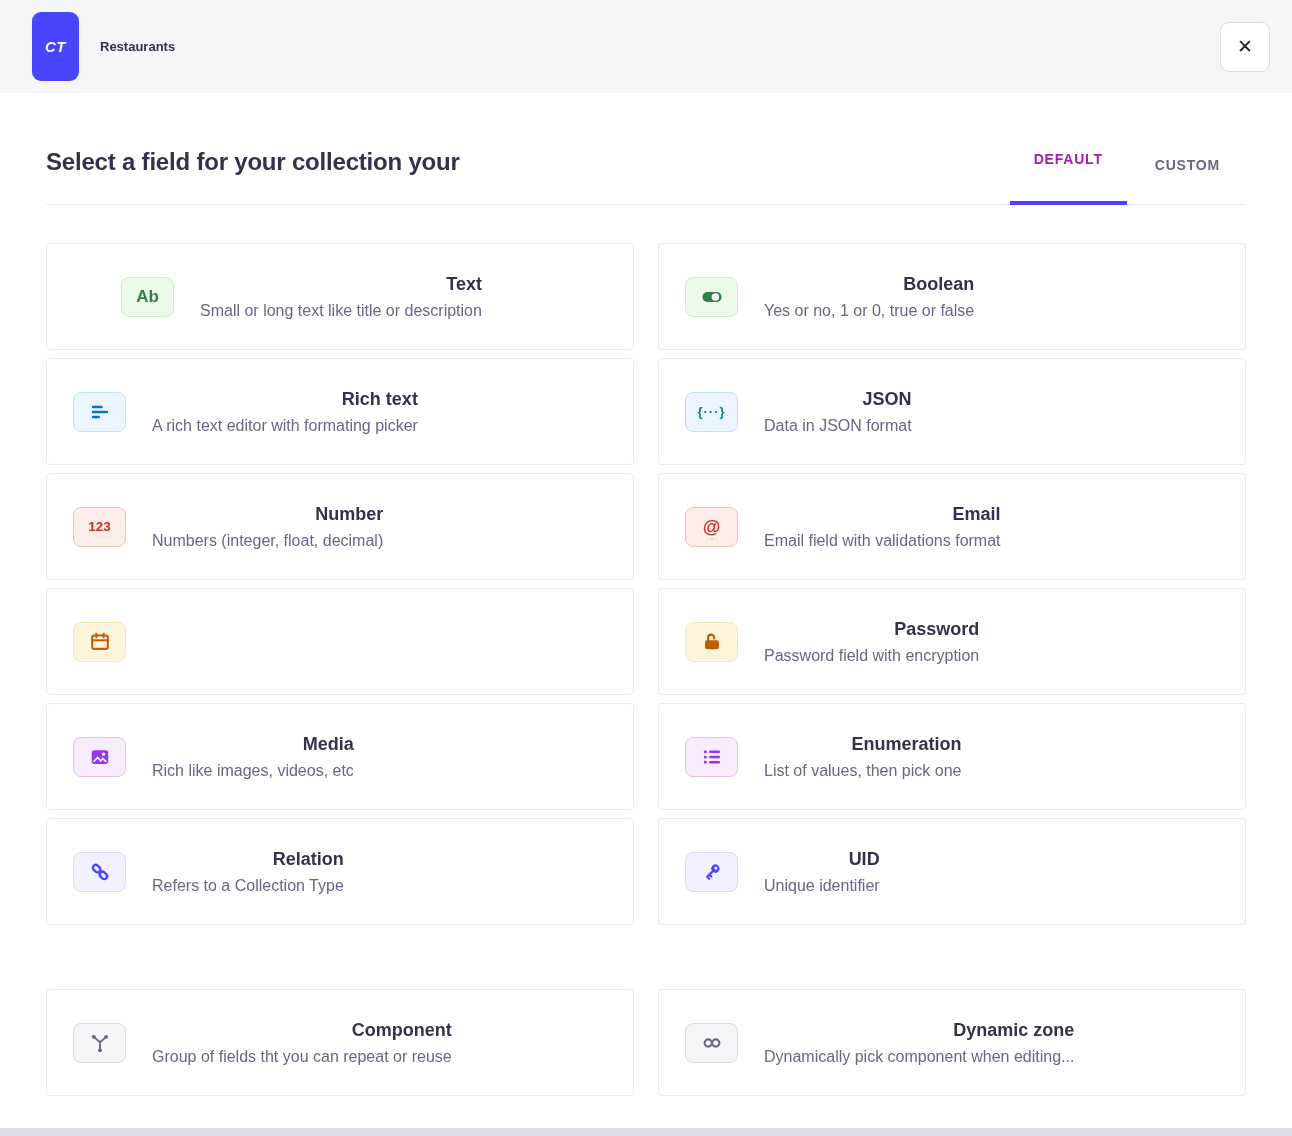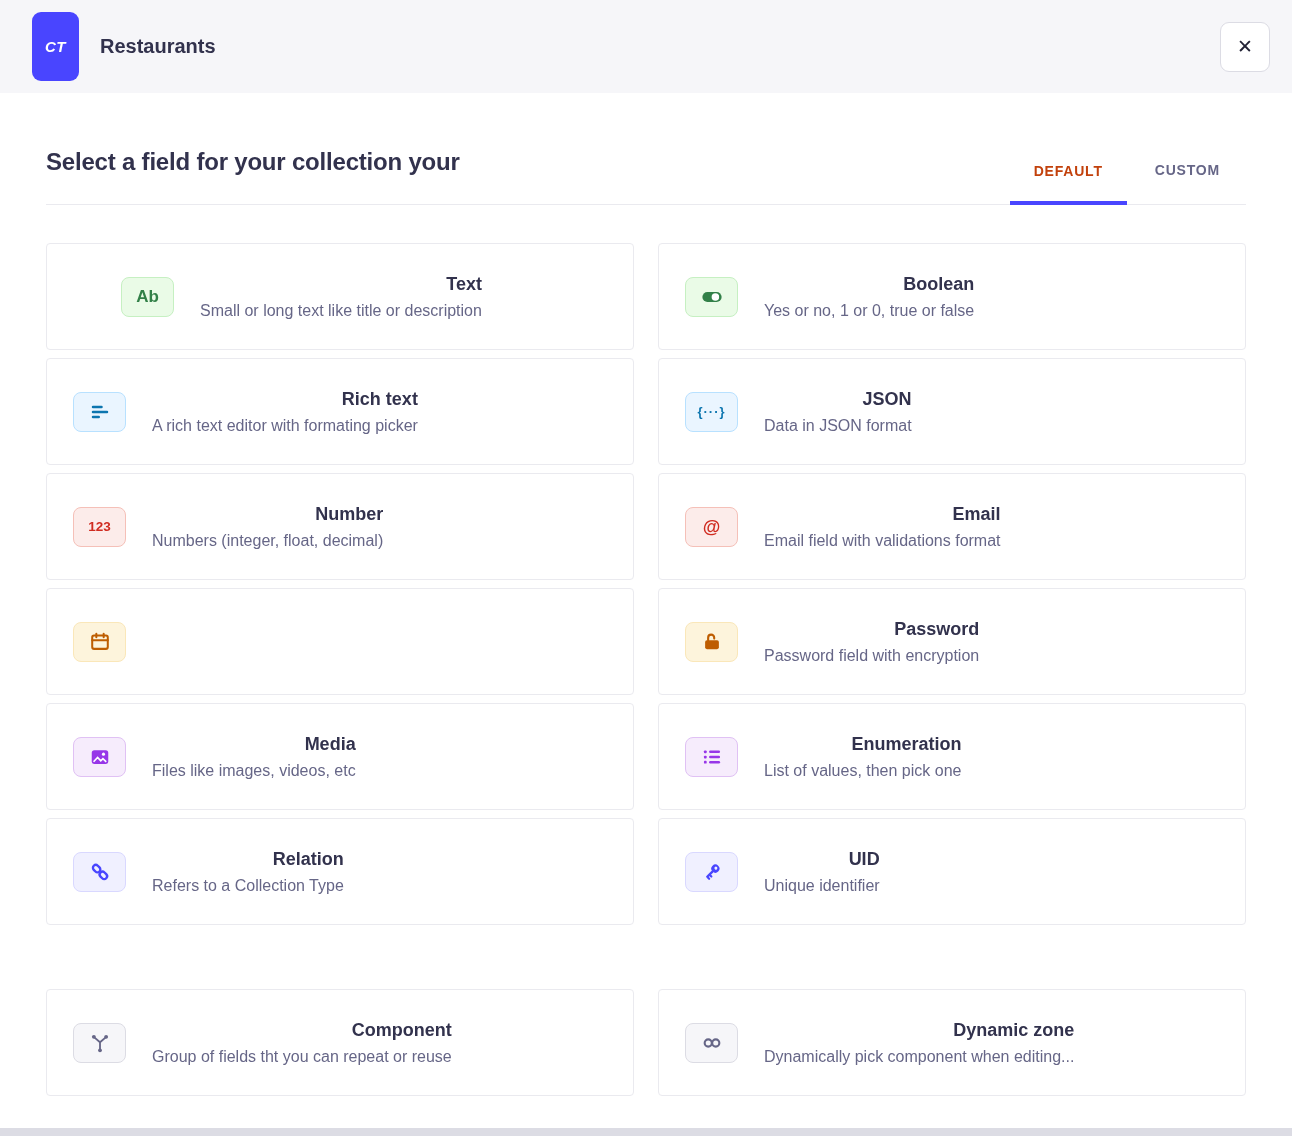--- a/index.html
+++ b/index.html
@@ -29,21 +29,21 @@
     background: #4945ff;
     color: #ffffff;
     font-weight: bold;
     font-style: italic;
     font-size: 15px;
     border-radius: 9px;
     padding: 26px 13px;
     letter-spacing: 0.5px;
   }
   .header-title {
-    font-size: 20px;
+    font-size: 13px;
     font-weight: bold;
     color: #32324d;
     margin-left: 21px;
   }
   .header-spacer { flex: 1; }
   .close-btn {
     width: 50px;
     height: 50px;
     background: #ffffff;
     border: 1px solid #dcdce4;
@@ -78,23 +78,23 @@
     font-family: inherit;
     font-size: 14px;
     font-weight: bold;
     letter-spacing: 0.8px;
     padding: 0 24px 26px 24px;
     margin: 0 2px;
     color: #666687;
     cursor: pointer;
   }
   .tab.active {
-    color: #c2410c;
+    color: #a21caf;
     border-bottom: 4px solid #4945ff;
-    padding-bottom: 22px;
+    padding-bottom: 34px;
     margin-bottom: -1px;
   }
 
   
   .fields-grid {
     display: grid;
     grid-template-columns: 1fr 1fr;
     column-gap: 24px;
     row-gap: 8px;
     grid-auto-rows: 107px;
@@ -248,21 +248,21 @@
         <button class="field-card" data-name="field-card-media">
     <span class="icon-box" data-name="picture-icon" style="background: rgb(246, 236, 252); border-color: rgb(224, 193, 244); color: rgb(151, 54, 232);">
             <svg viewBox="0 0 24 24">
               <rect x="3" y="4.5" width="18" height="15" rx="2.8" fill="currentColor"></rect>
               <circle cx="15.8" cy="8.9" r="1.7" fill="#fff"></circle>
               <path d="M5 17.2l4.4-4.6 3.4 3.5 2.4-2.4 3.6 3.6" stroke="#fff" stroke-width="1.8" fill="none"></path>
             </svg>
           </span>
     <span class="field-text" data-name="field-text">
       <span class="field-title" data-name="field-title">Media</span>
-      <span class="field-desc" data-name="field-description">Files like images, videos, etc</span>
+      <span class="field-desc" data-name="field-description">Rich like images, videos, etc</span>
     </span>
   </button>
         <button class="field-card" data-name="field-card-enumeration">
     <span class="icon-box" data-name="bullet-list-icon" style="background: rgb(246, 236, 252); border-color: rgb(224, 193, 244); color: rgb(151, 54, 232);">
             <svg viewBox="0 0 24 24" fill="currentColor">
               <rect x="3.2" y="4.8" width="3" height="3" rx="1"></rect>
               <rect x="3.2" y="10.5" width="3" height="3" rx="1"></rect>
               <rect x="3.2" y="16.2" width="3" height="3" rx="1"></rect>
               <rect x="8.8" y="5" width="12" height="2.6" rx="1.3"></rect>
               <rect x="8.8" y="10.7" width="12" height="2.6" rx="1.3"></rect>

